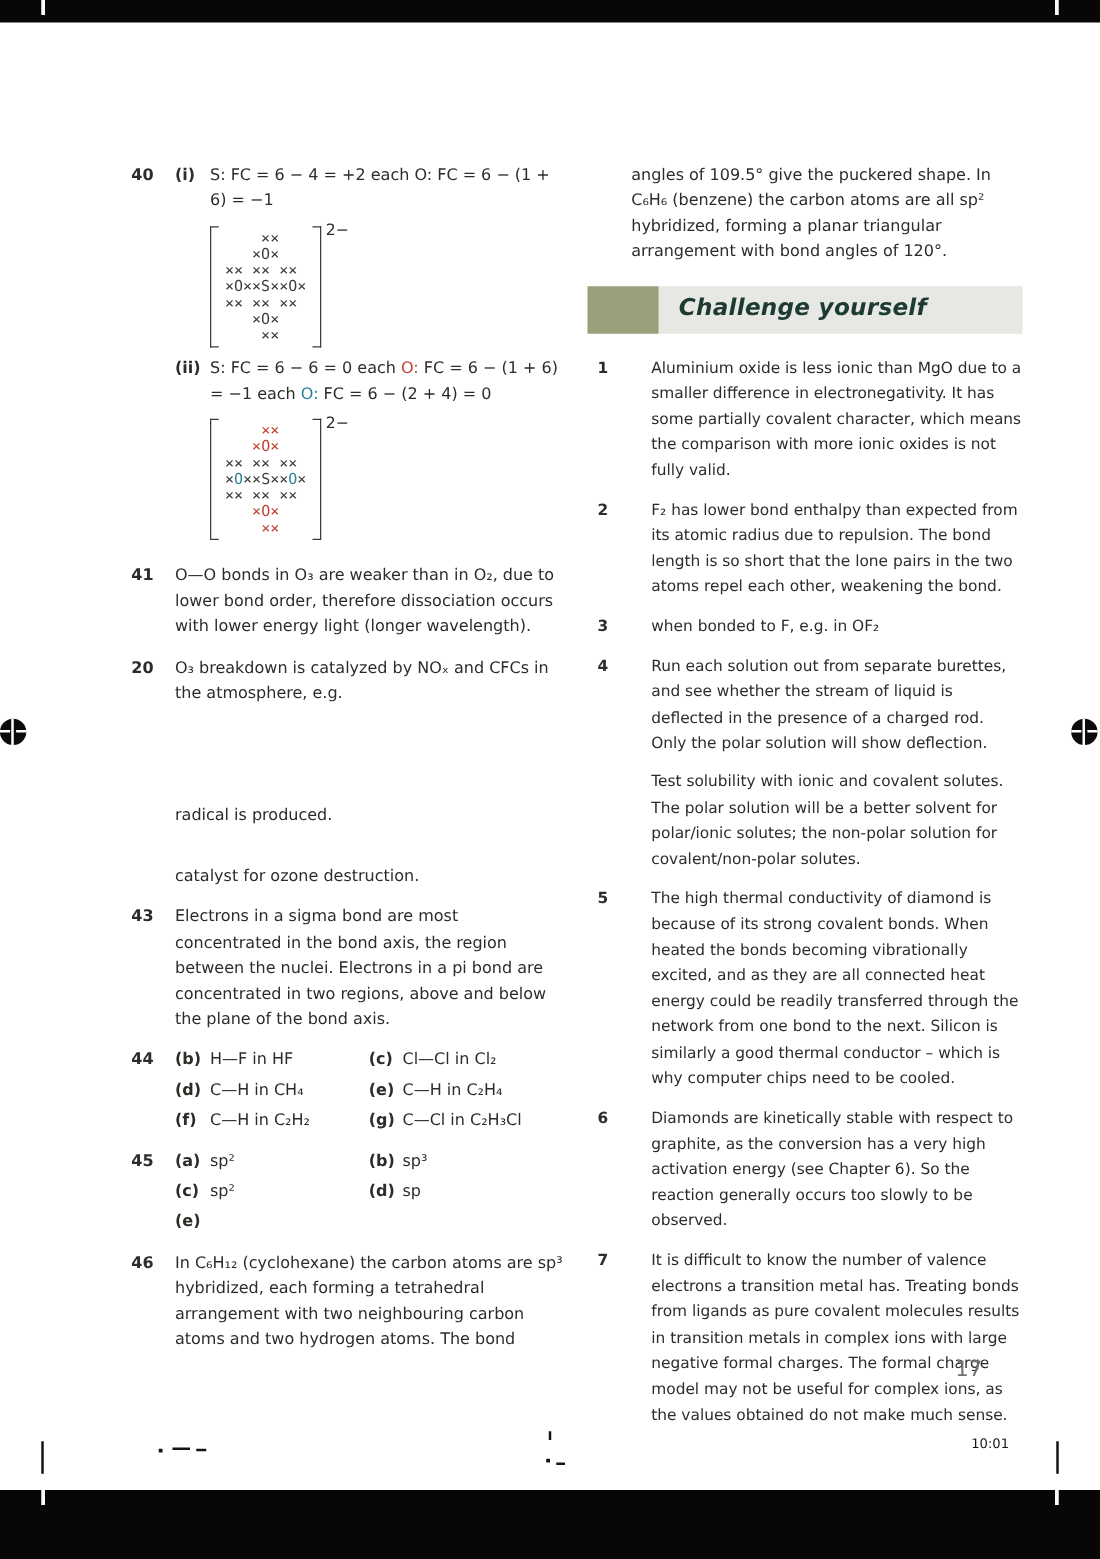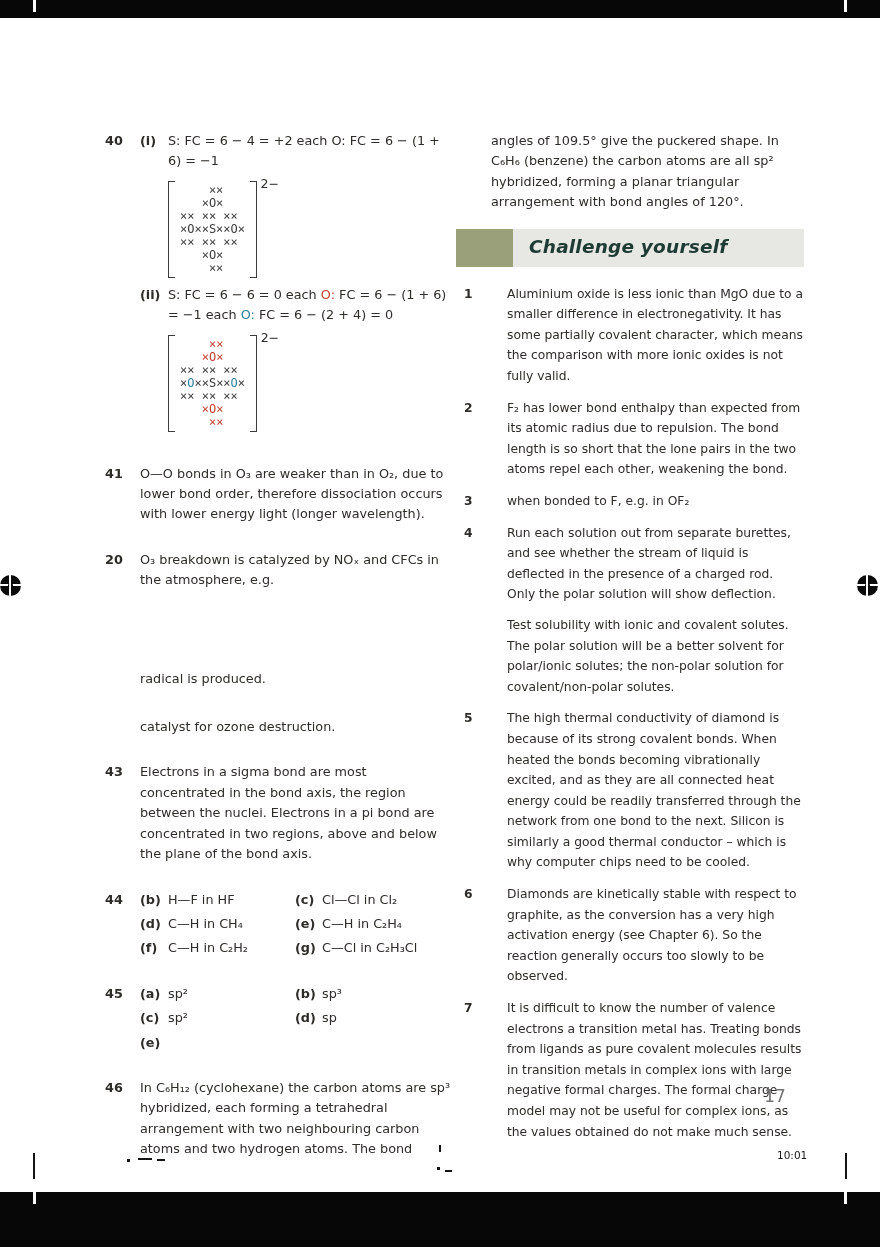--- a/index.html
+++ b/index.html
@@ -17,23 +17,23 @@
   .bmark { position:absolute; background:#141414; }
   .regmark { position:absolute; width:21px; height:21px; border-radius:50%; background:#0b0b0b; }
   .regmark::before { content:""; position:absolute; left:0; top:9px; width:21px; height:2px; background:#ffffff; }
   .regmark::after { content:""; position:absolute; left:9px; top:0; width:2px; height:21px; background:#ffffff; }
   .regdot { position:absolute; left:8px; top:8px; width:5px; height:5px; border-radius:50%; background:#0b0b0b; }
   .timestamp { position:absolute; left:777px; top:1149px; font-size:10.5px; line-height:13px; color:#161616; }
   .pagenum { position:absolute; left:735px; top:1086px; width:80px; text-align:center; font-size:17px; color:#737373; }
 
   
   .col-left  { position:absolute; left:105px; top:131px; width:350px; }
-  .col-right { position:absolute; left:464px; top:131px; width:340px; }
-
-  .q { display:flex; margin-top:25px; }
+  .col-right { position:absolute; left:478px; top:131px; width:340px; }
+
+  .q { display:flex; margin-top:12px; }
   .q:first-child { margin-top:0; }
   .q-num { flex:none; width:35px; font-weight:bold; }
   .q-body { flex:1; min-width:0; }
   .part { display:flex; }
   .part-label { flex:none; width:28px; font-weight:bold; }
   .sp-a { height:78px; } .sp-b { height:28px; }
 
   
   .lewis-wrap { position:relative; display:inline-flex; align-items:stretch; margin:9px 0 7px 28px; }
   .bk { width:7px; border:1.6px solid #3c3c3c; flex:none; }

